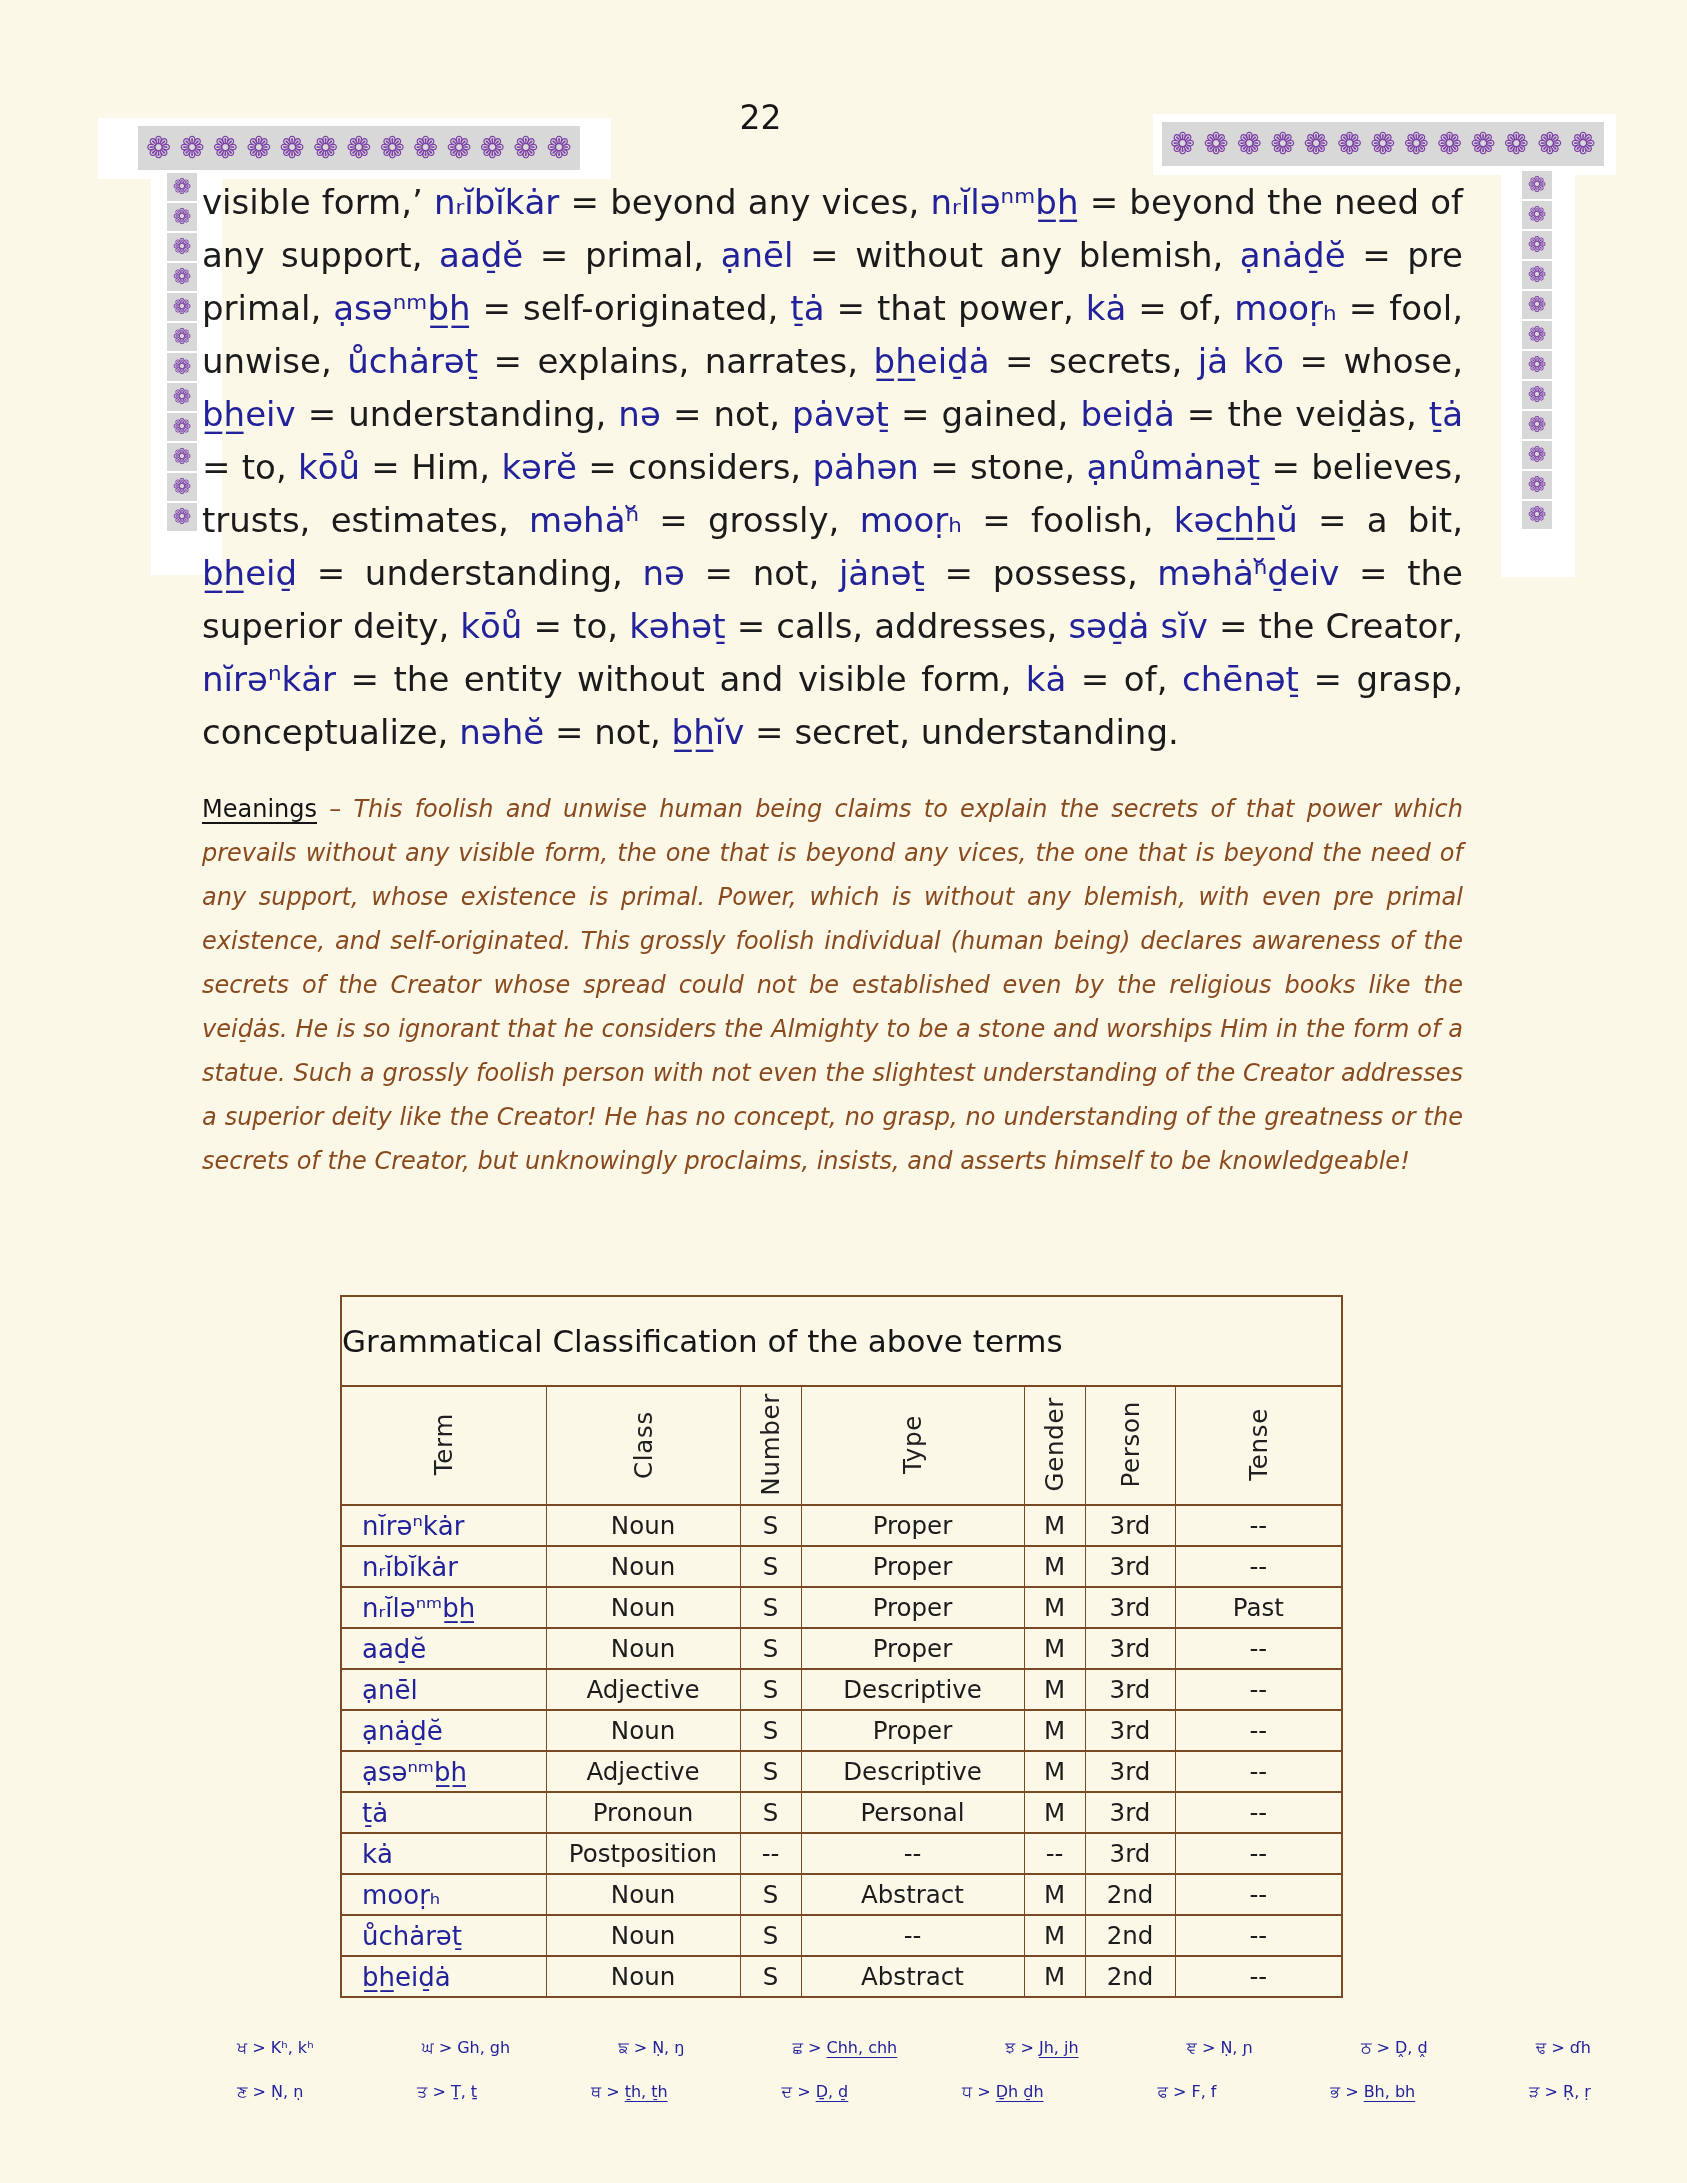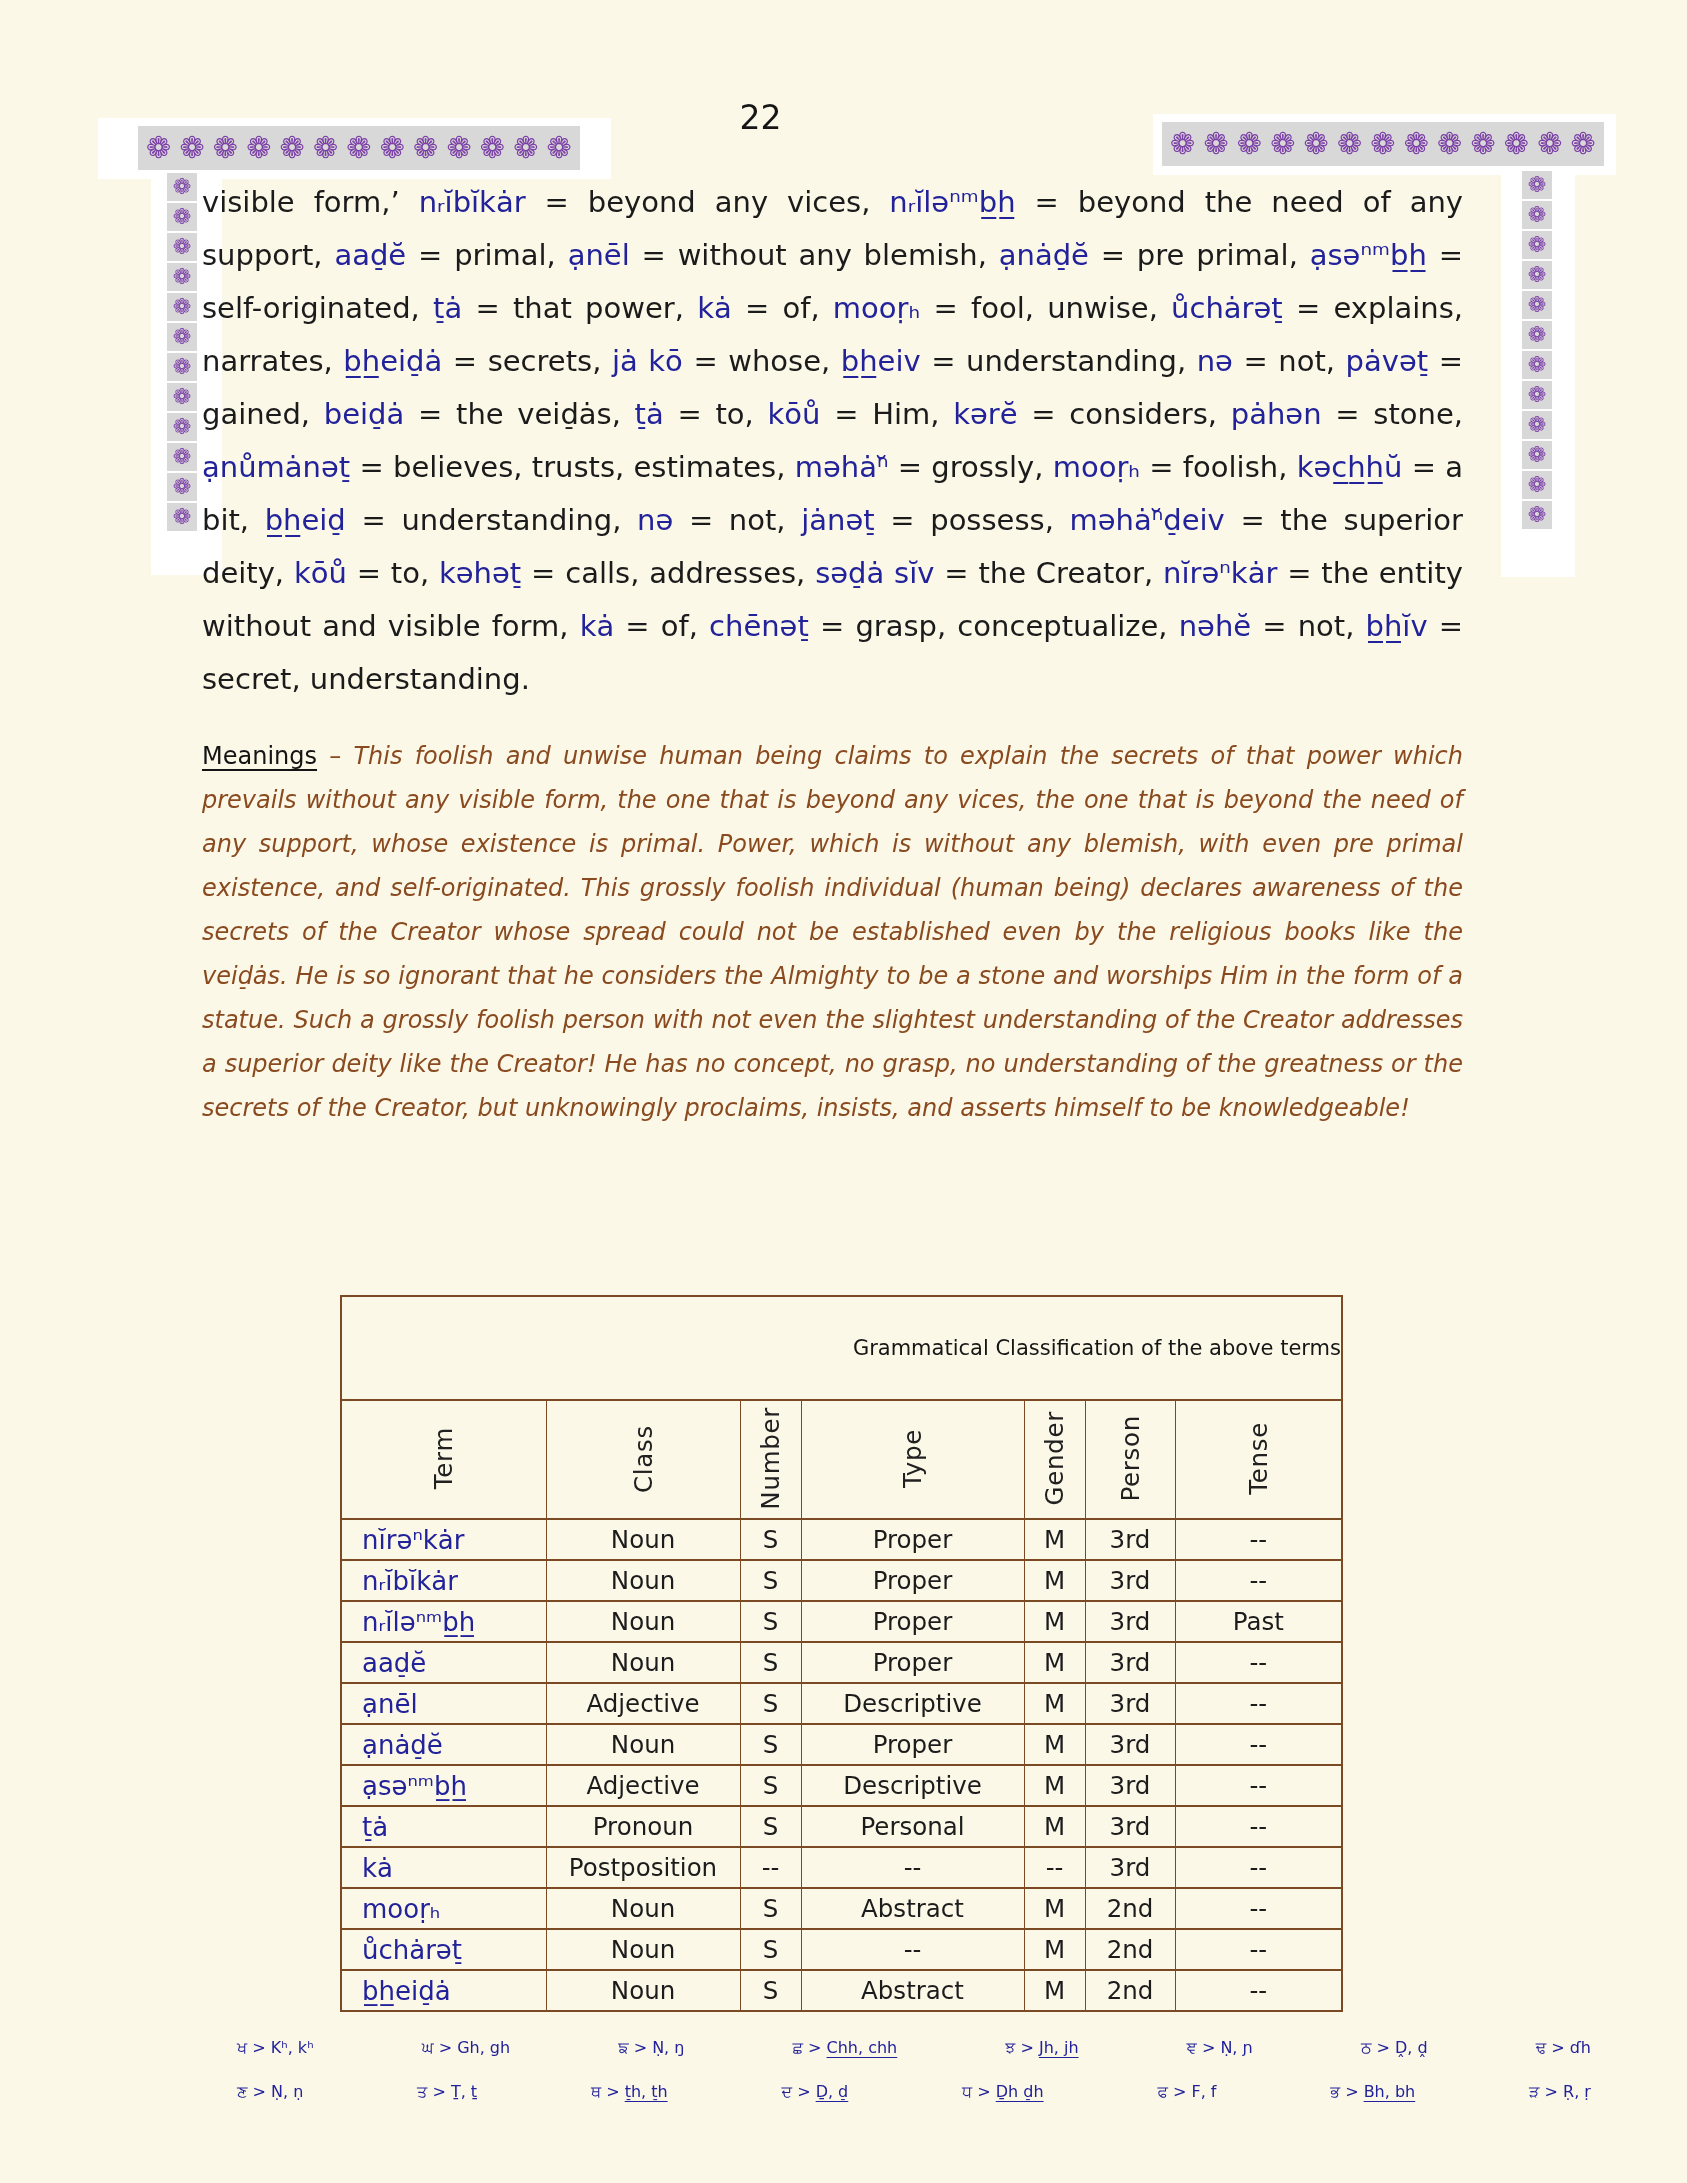--- a/index.html
+++ b/index.html
@@ -31,39 +31,39 @@
   .vcol .tile{
     width:30px;height:28px;background:#D8D8D8;
     display:flex;align-items:center;justify-content:center;
   }
   .vcol .fl{font-size:22px;line-height:1;color:var(--purple);}
   #pageno{
     position:absolute;top:98px;left:0;width:1521px;
     text-align:center;font-size:33px;color:#161616;
   }
   .content{position:absolute;left:202px;top:176px;width:1261px;}
-  .p1{font-size:29px;line-height:53px;text-align:justify;color:var(--ink);}
+  .p1{font-size:34px;line-height:53px;text-align:justify;color:var(--ink);}
   .p1 .term{color:var(--blue);}
   .meanings{
     margin-top:28px;font-size:24px;line-height:44px;
     text-align:justify;color:var(--brown);font-style:italic;
   }
   .mlabel{
     color:#141414;font-style:normal;
     text-decoration:underline;text-underline-offset:4.6px;text-decoration-thickness:2px;
   }
   .mdash{font-style:normal;}
   table.gram{
     position:absolute;left:340px;top:1295px;width:1001px;
     border-collapse:collapse;table-layout:fixed;
   }
   table.gram,table.gram td{border:1.3px solid var(--border);}
   table.gram{border-width:2px;}
   table.gram td{border-top-width:2px;border-bottom-width:2px;padding:0;}
-  .t-title td{height:104px;text-align:right;font-size:21px;color:#161616;}
+  .t-title td{height:90px;text-align:left;font-size:31px;color:#161616;}
   .t-head td{height:119px;text-align:center;vertical-align:middle;}
   .vt{
     display:inline-block;writing-mode:vertical-rl;transform:rotate(180deg);
     font-size:24.5px;color:#202020;letter-spacing:0.7px;
   }
   .t-row td{height:41px;font-size:24.5px;text-align:center;color:#1c1c1c;}
   .td-term{text-align:left !important;padding-left:20px !important;font-size:26px !important;color:var(--blue) !important;}
   .cls-blue{color:#3A3390;}
   .cls-black{color:#1b1b1b;}
   .phon{

